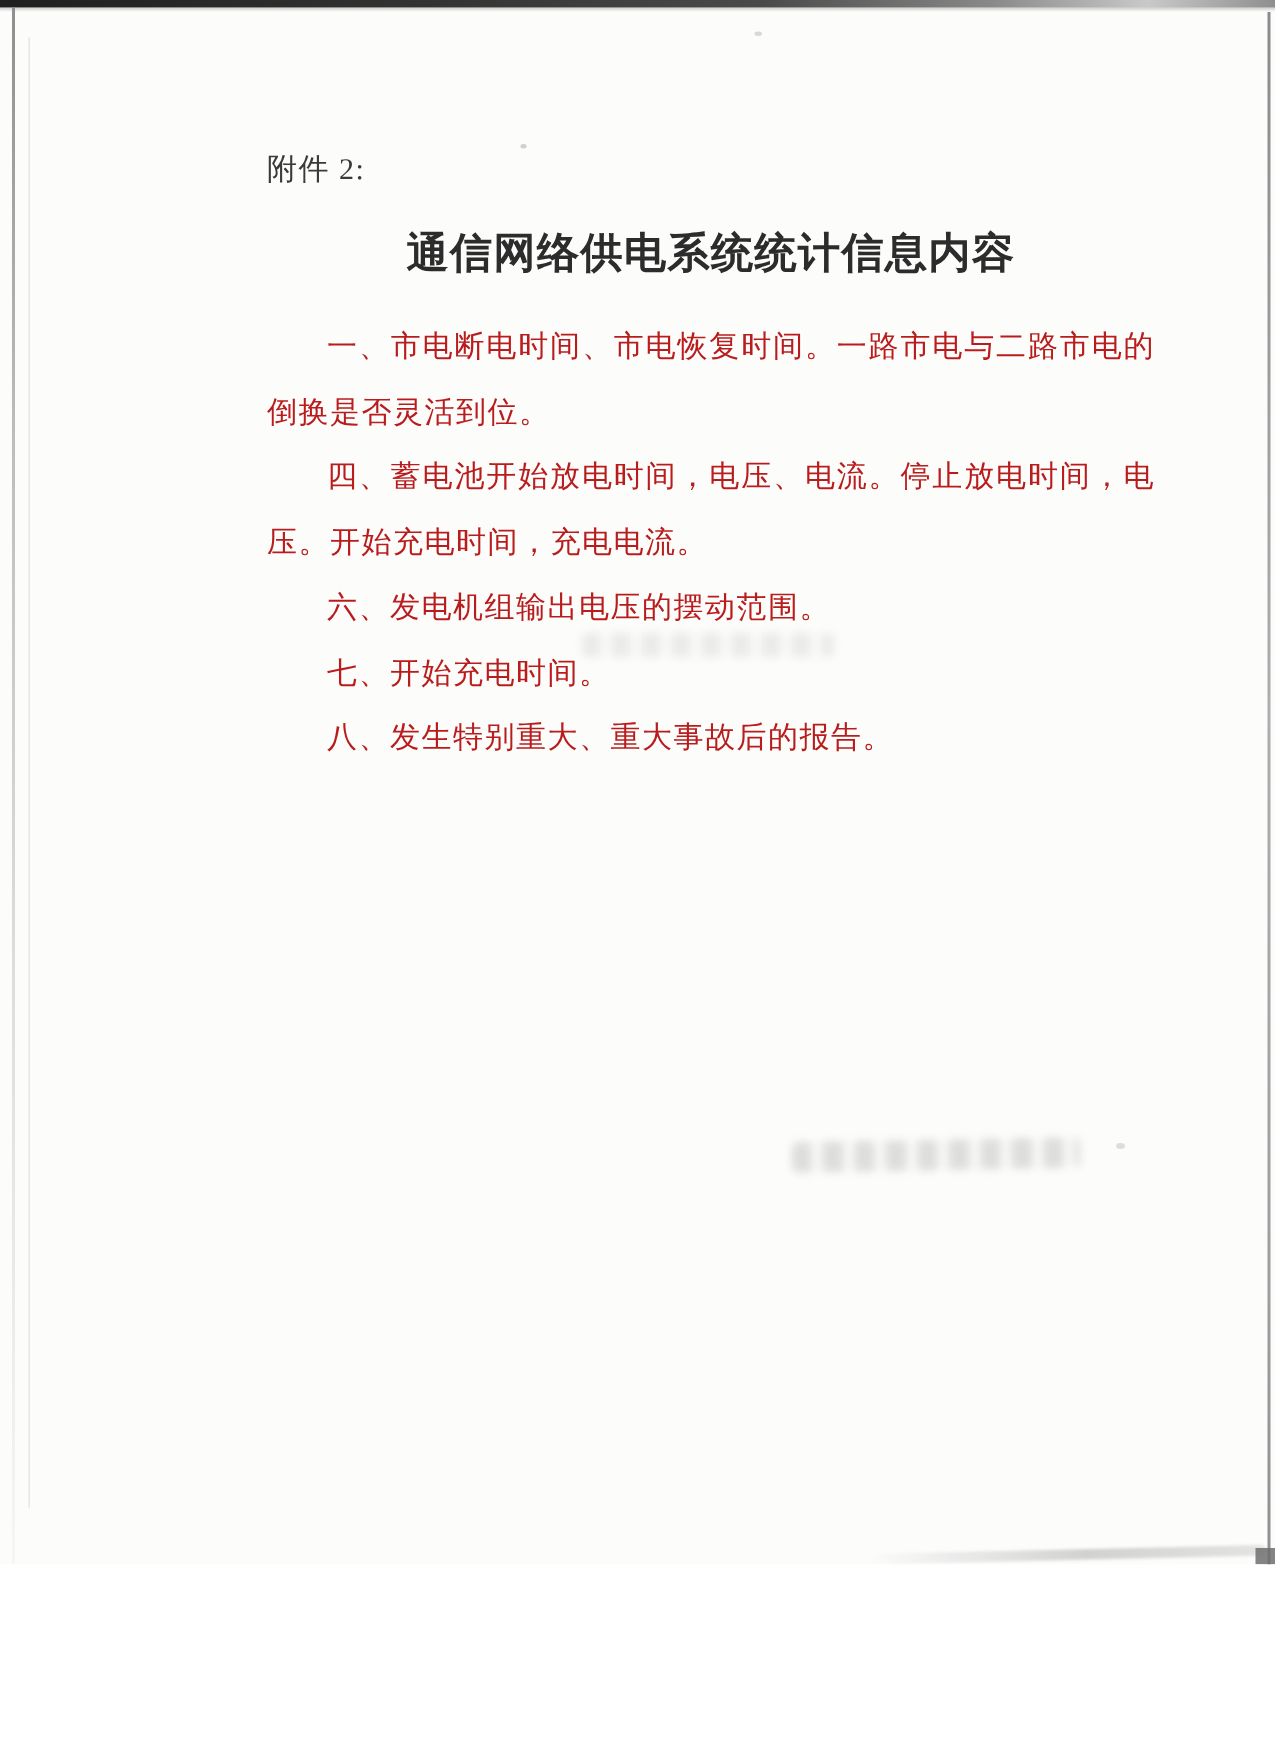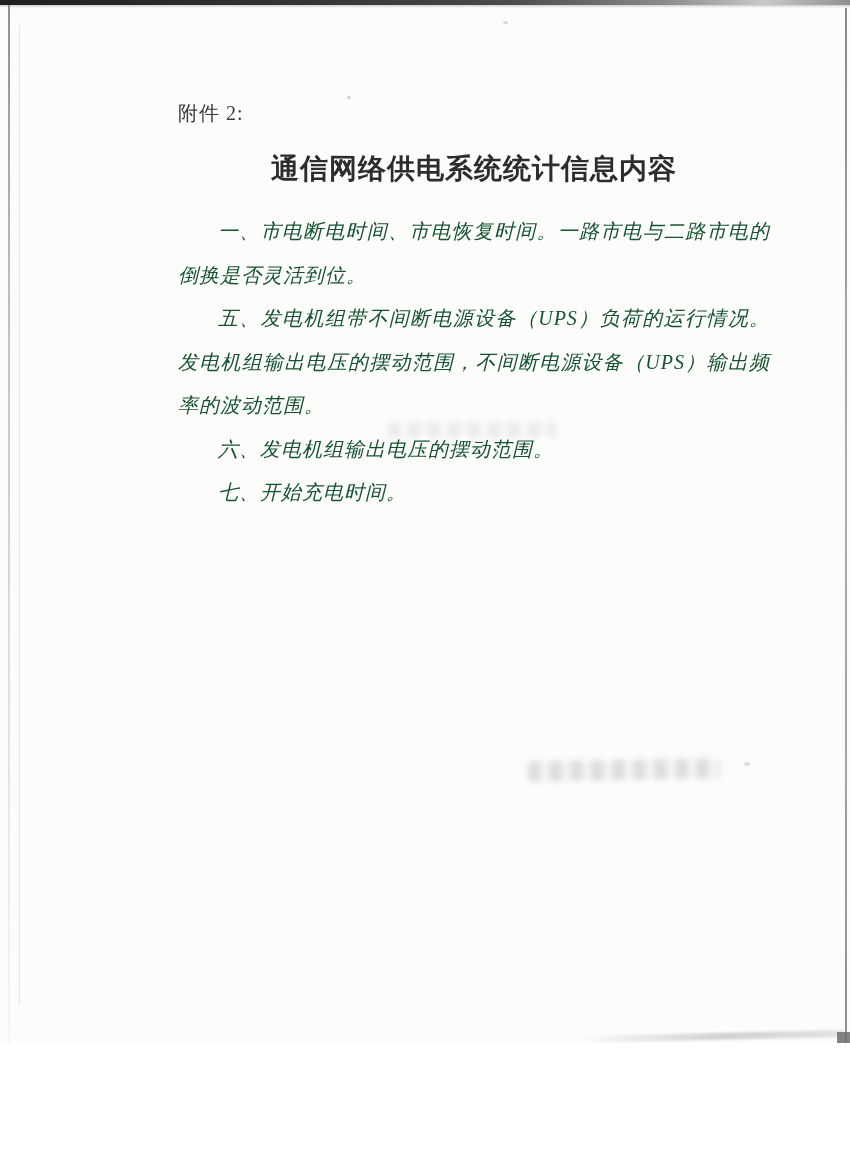--- a/index.html
+++ b/index.html
@@ -111,22 +111,21 @@
     margin-top: 24px;
   }
   .para {
     margin: 0;
     font-size: 20px;
     line-height: 43.5px;
     letter-spacing: 1px;
     text-indent: 2em;
     text-align: justify;
     text-justify: inter-character;
-    color: #14532d;
-    font-style: italic;
+    color: #b91c1c;
   }
   .page-number {
     position: absolute;
     left: 178px; top: 1078px;
     width: 592px;
     text-align: left;
     font-size: 15px;
     color: #474747;
     letter-spacing: 1px;
   }
@@ -149,20 +148,21 @@
   <div class="speck-2"></div>
   <div class="speck-3"></div>
 
   <div class="content">
     <div class="attachment">附件 2:</div>
 
     <h1 class="doc-title">通信网络供电系统统计信息内容</h1>
 
     <div class="body-text">
       <p class="para">一、市电断电时间、市电恢复时间。一路市电与二路市电的倒换是否灵活到位。</p>
-      <p class="para">五、发电机组带不间断电源设备（UPS）负荷的运行情况。发电机组输出电压的摆动范围，不间断电源设备（UPS）输出频率的波动范围。</p>
+      <p class="para">四、蓄电池开始放电时间，电压、电流。停止放电时间，电压。开始充电时间，充电电流。</p>
       <p class="para">六、发电机组输出电压的摆动范围。</p>
       <p class="para">七、开始充电时间。</p>
+      <p class="para">八、发生特别重大、重大事故后的报告。</p>
     </div>
   </div>
 
   <div class="page-number">12</div>
 </div>
 
 </body></html>

